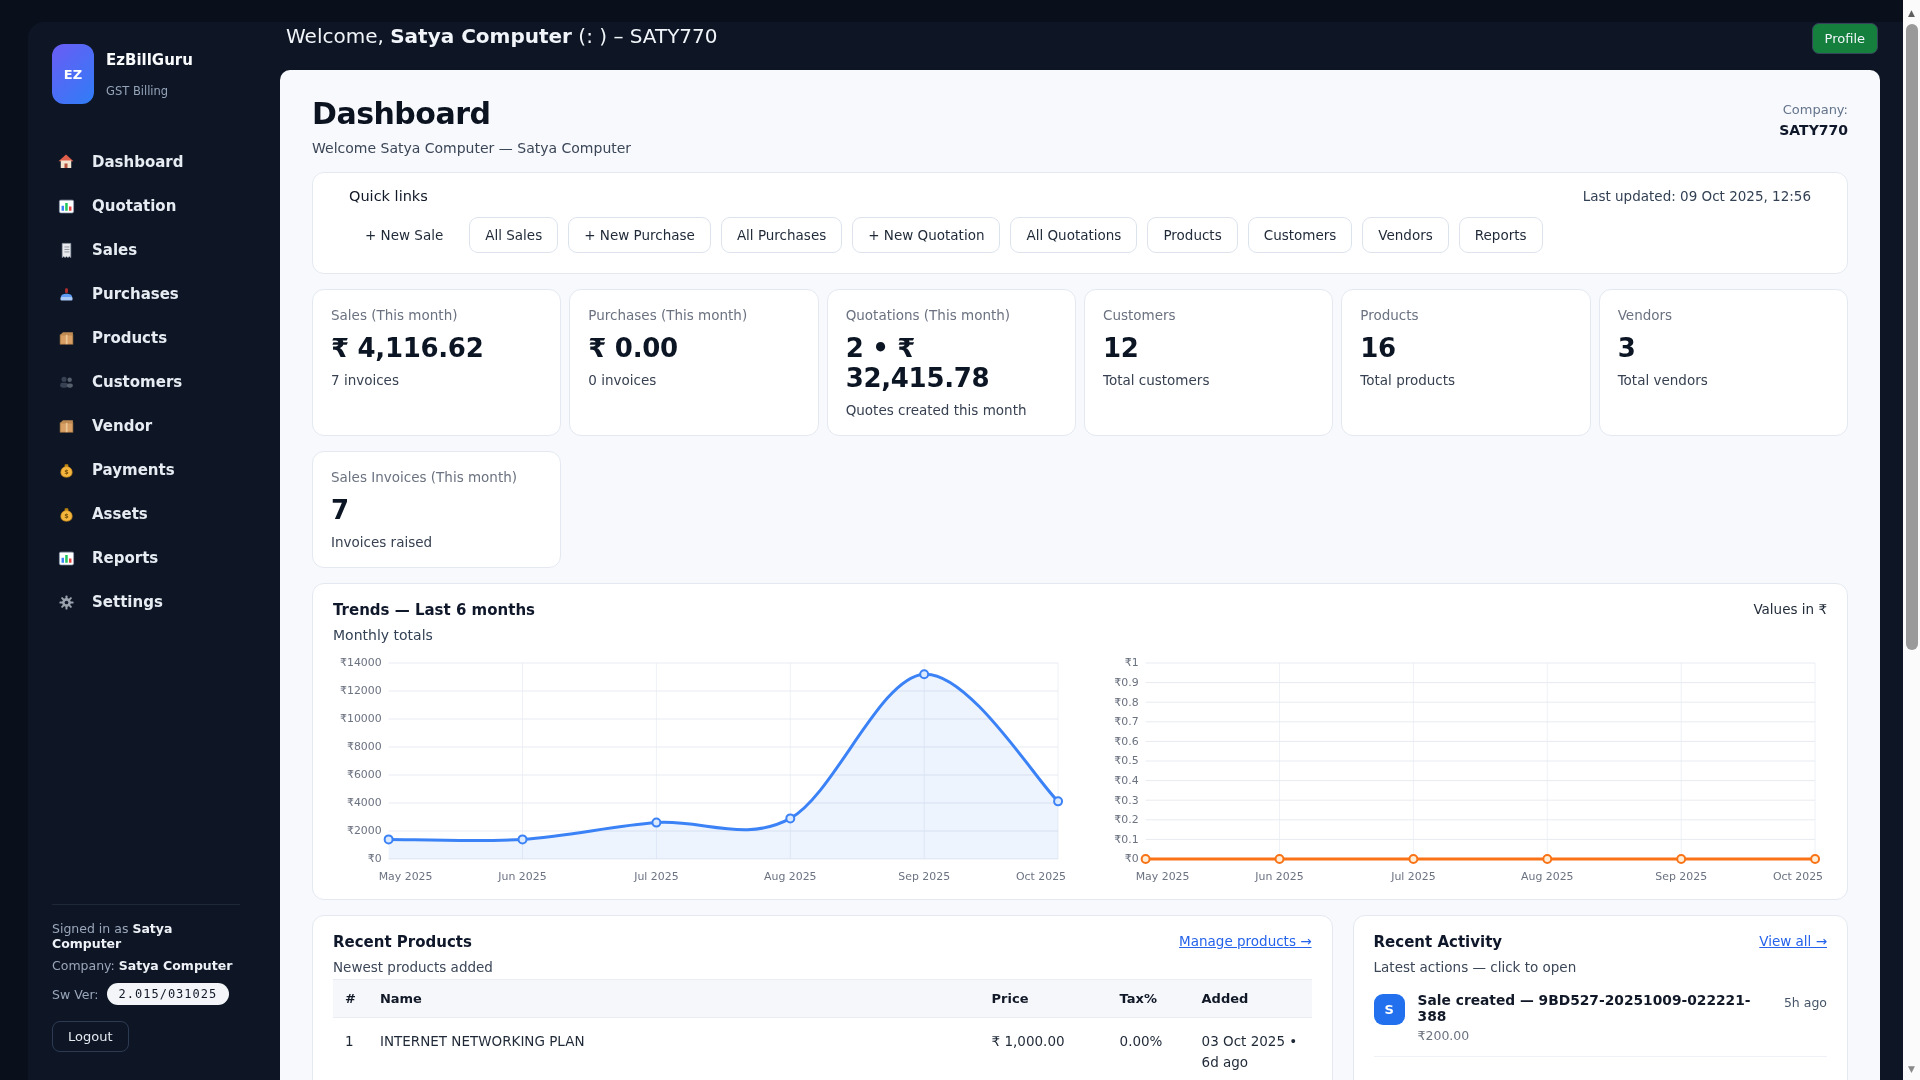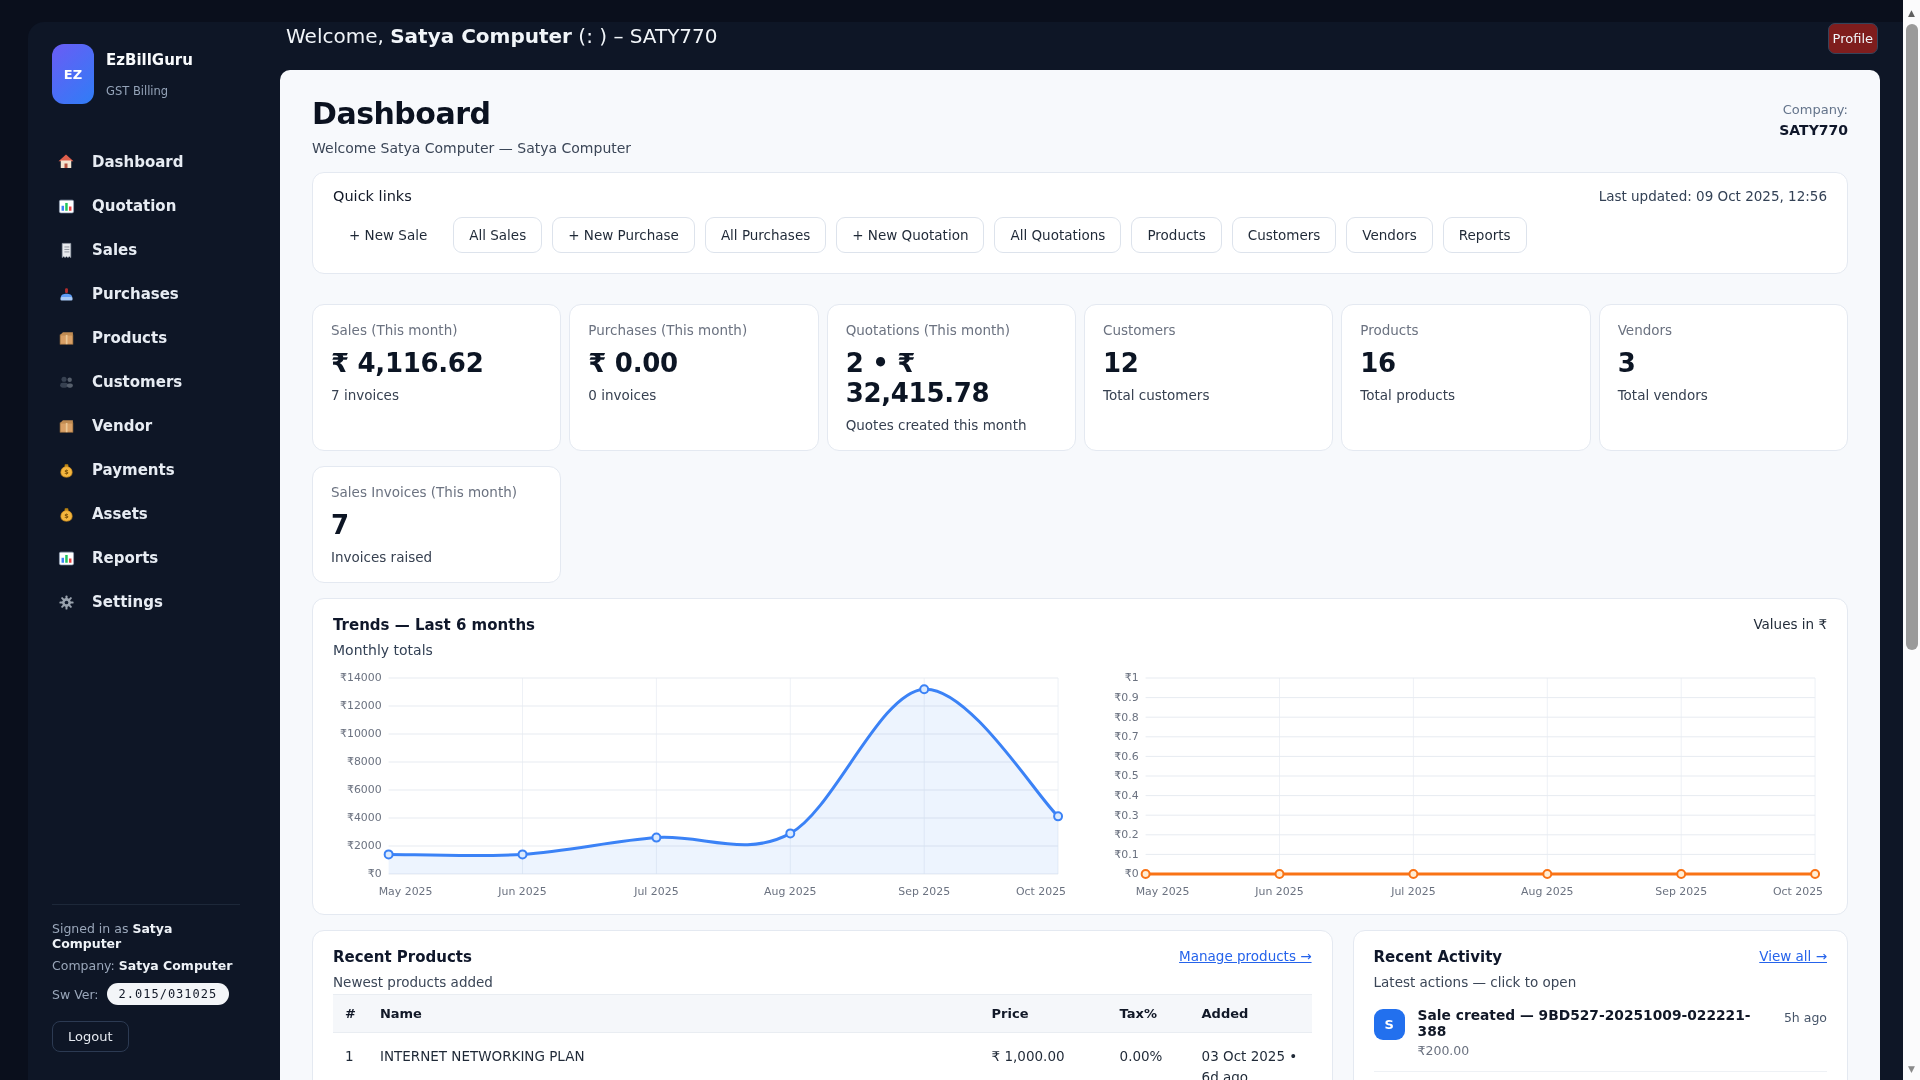--- a/index.html
+++ b/index.html
@@ -27,37 +27,37 @@
   .sf-line b { color:#eef2f7; }
   .ver-row { display:flex; align-items:center; gap:8px; margin:10px 0 16px; }
   .ver-pill { background:#f3f5f8; color:#111827; border-radius:999px; padding:4px 12px;
     font-family:"DejaVu Sans Mono","Liberation Mono",monospace; font-size:12px; letter-spacing:1px; }
   .logout-btn { background:transparent; border:1px solid #2c3a52; color:#e5e9f0; font-size:13px;
     padding:7px 15px; border-radius:8px; cursor:pointer; font-family:inherit; }
 
   
   .topbar-title { position:absolute; left:286px; top:24px; color:#f1f5f9; font-size:20px; }
   .topbar-title b { font-weight:bold; }
-  .profile-btn { position:absolute; right:42px; top:23px; background:#7f1d1d; border:1px solid #36435a;
-    color:#f1f5f9; font-size:13px; padding:7px 4px; border-radius:7px; cursor:pointer; font-family:inherit; }
+  .profile-btn { position:absolute; right:42px; top:23px; background:#15803d; border:1px solid #36435a;
+    color:#f1f5f9; font-size:13px; padding:7px 12px; border-radius:7px; cursor:pointer; font-family:inherit; }
 
   
   .panel { position:absolute; left:280px; top:70px; right:40px; bottom:0;
     background:#f7f9fc; border-radius:10px 10px 0 0; overflow:hidden; padding:26px 32px; }
 
   .page-head { display:flex; justify-content:space-between; align-items:flex-start; margin-bottom:16px; }
   .page-title { font-size:30px; font-weight:600; color:#0b1220; letter-spacing:-0.5px; }
   .page-sub { font-size:14px; color:#3b4657; margin-top:9px; }
   .company-block { text-align:right; padding-top:6px; }
   .company-label { font-size:13px; color:#64748b; }
   .company-value { font-size:14px; font-weight:bold; color:#0f172a; margin-top:5px; }
 
   .card { background:#fff; border:1px solid #e4e9f1; border-radius:12px; }
 
-  .quick-card { padding:15px 20px 20px; margin-bottom:30px; }
+  .quick-card { padding:15px 36px 20px; margin-bottom:15px; }
   .quick-head { display:flex; justify-content:space-between; align-items:center; margin-bottom:13px; }
   .quick-title { font-size:14.5px; color:#111827; }
   .last-updated { font-size:13.5px; color:#334155; }
   .quick-btns { display:flex; gap:10px; flex-wrap:wrap; }
   .qbtn { background:#fff; border:1px solid #dde3ec; border-radius:9px; padding:9px 15px;
     font-size:13.5px; color:#1f2937; cursor:pointer; font-family:inherit; }
   .qbtn.ghost { border-color:transparent; }
 
   .stats-grid { display:grid; grid-template-columns:repeat(6,1fr); gap:8px; margin-bottom:15px; }
   .stat-card { padding:17px 18px; }

